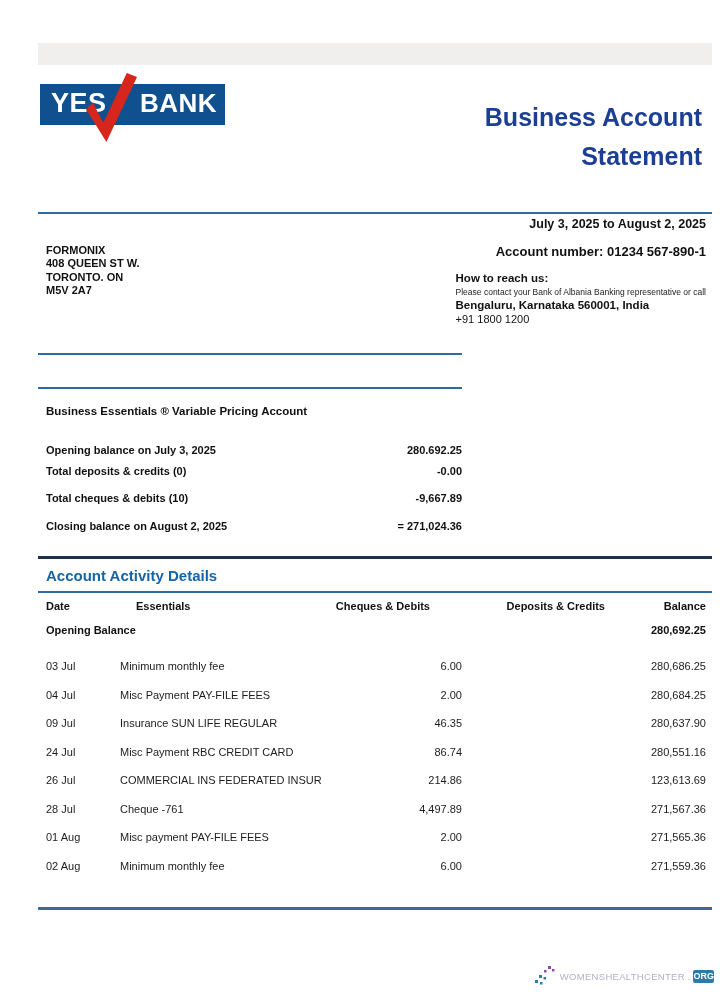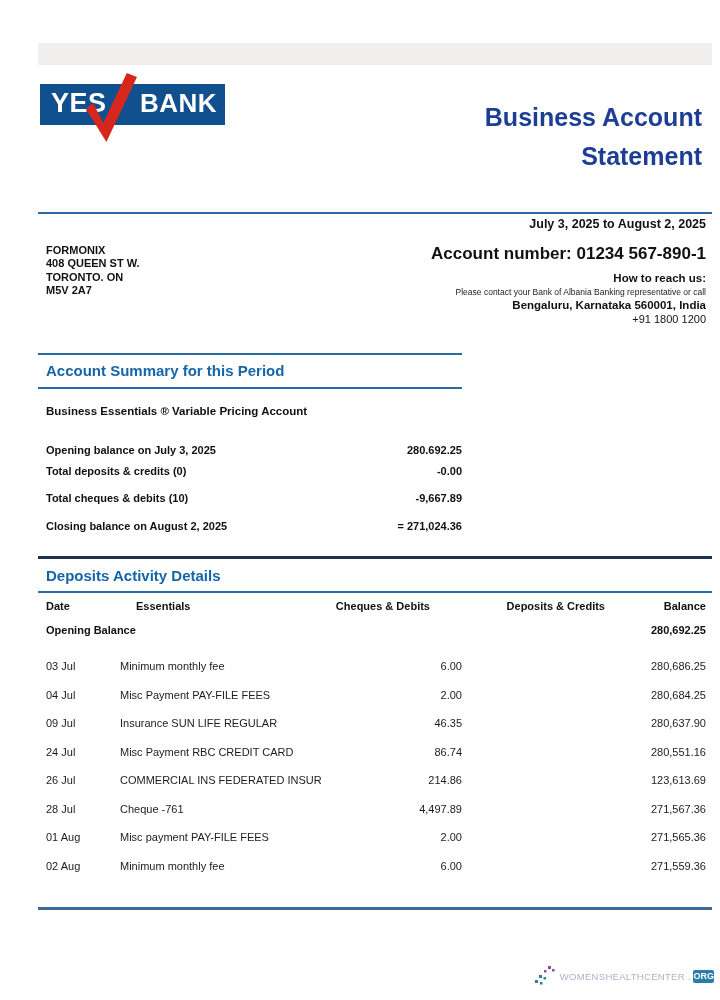--- a/index.html
+++ b/index.html
@@ -21,23 +21,23 @@
   .doc-title{top:98px;left:300px;right:18px;text-align:right;
     font-size:25px;line-height:39px;font-weight:bold;color:#1c3e94;}
   
   .rule{height:2px;background:#2d6ca2;}
   .rule-full{left:38px;width:674px;}
   .rule-short{left:38px;width:424px;}
   .rule-dark{background:#20304f;height:3px;}
   .rule-bottom{background:#3d6a99;height:3px;}
   
   .period{top:217px;right:14px;font-size:12.5px;font-weight:bold;}
-  .acct-num{top:244px;right:14px;font-size:17px;font-weight:bold;}
+  .acct-num{top:244px;right:14px;font-size:13px;font-weight:bold;}
   .customer{top:244px;left:46px;font-size:11px;font-weight:bold;line-height:13.3px;}
-  .contact{top:271px;right:14px;text-align:right;}
+  .contact{top:271px;right:14px;text-align:left;}
   .contact .c-head{font-size:11.5px;font-weight:bold;line-height:14px;}
   .contact .c-small{font-size:8.5px;line-height:12px;color:#222;margin-top:1px;}
   .contact .c-city{font-size:11.5px;font-weight:bold;line-height:14px;}
   .contact .c-phone{font-size:11px;line-height:14px;}
   
   .section-heading{font-size:15px;font-weight:bold;color:#1565a8;}
   .product-line{top:405px;left:46px;font-size:11.5px;font-weight:bold;}
   
   .sum-row{left:46px;width:416px;height:14px;display:flex;
     justify-content:space-between;font-size:11px;font-weight:bold;gap:45px;}
@@ -91,21 +91,20 @@
   </div>
 
   <div class="abs contact">
     <div class="c-head">How to reach us:</div>
     <div class="c-small">Please contact your Bank of Albania Banking representative or call</div>
     <div class="c-city">Bengaluru, Karnataka 560001, India</div>
     <div class="c-phone">+91 1800 1200</div>
   </div>
 
   <div class="abs rule rule-short" style="top:353px"></div>
-  <div class="abs section-heading" style="top:362px;left:46px">Account Summary for this Period</div>
   <div class="abs rule rule-short" style="top:387px"></div>
 
   <div class="abs product-line">Business Essentials ® Variable Pricing Account</div>
 
   <div class="abs sum-row" style="top:444px">
     <span>Opening balance on July 3, 2025</span>
     <span>280.692.25</span>
   </div>
   <div class="abs sum-row" style="top:465px">
     <span>Total deposits &amp; credits (0)</span>
@@ -114,21 +113,21 @@
   <div class="abs sum-row" style="top:492px">
     <span>Total cheques &amp; debits (10)</span>
     <span>-9,667.89</span>
   </div>
   <div class="abs sum-row" style="top:520px">
     <span>Closing balance on August 2, 2025</span>
     <span>= 271,024.36</span>
   </div>
 
   <div class="abs rule rule-full rule-dark" style="top:556px"></div>
-  <div class="abs section-heading" style="top:567px;left:46px">Deposits Activity Details</div>
+  <div class="abs section-heading" style="top:567px;left:46px">Account Activity Details</div>
   <div class="abs rule rule-full" style="top:591px"></div>
 
   <div class="abs tbl tbl-head">
     <span>Date</span>
     <span>Essentials</span>
     <span class="num">Cheques &amp; Debits</span>
     <span class="num">Deposits &amp; Credits</span>
     <span class="num">Balance</span>
   </div>
 

